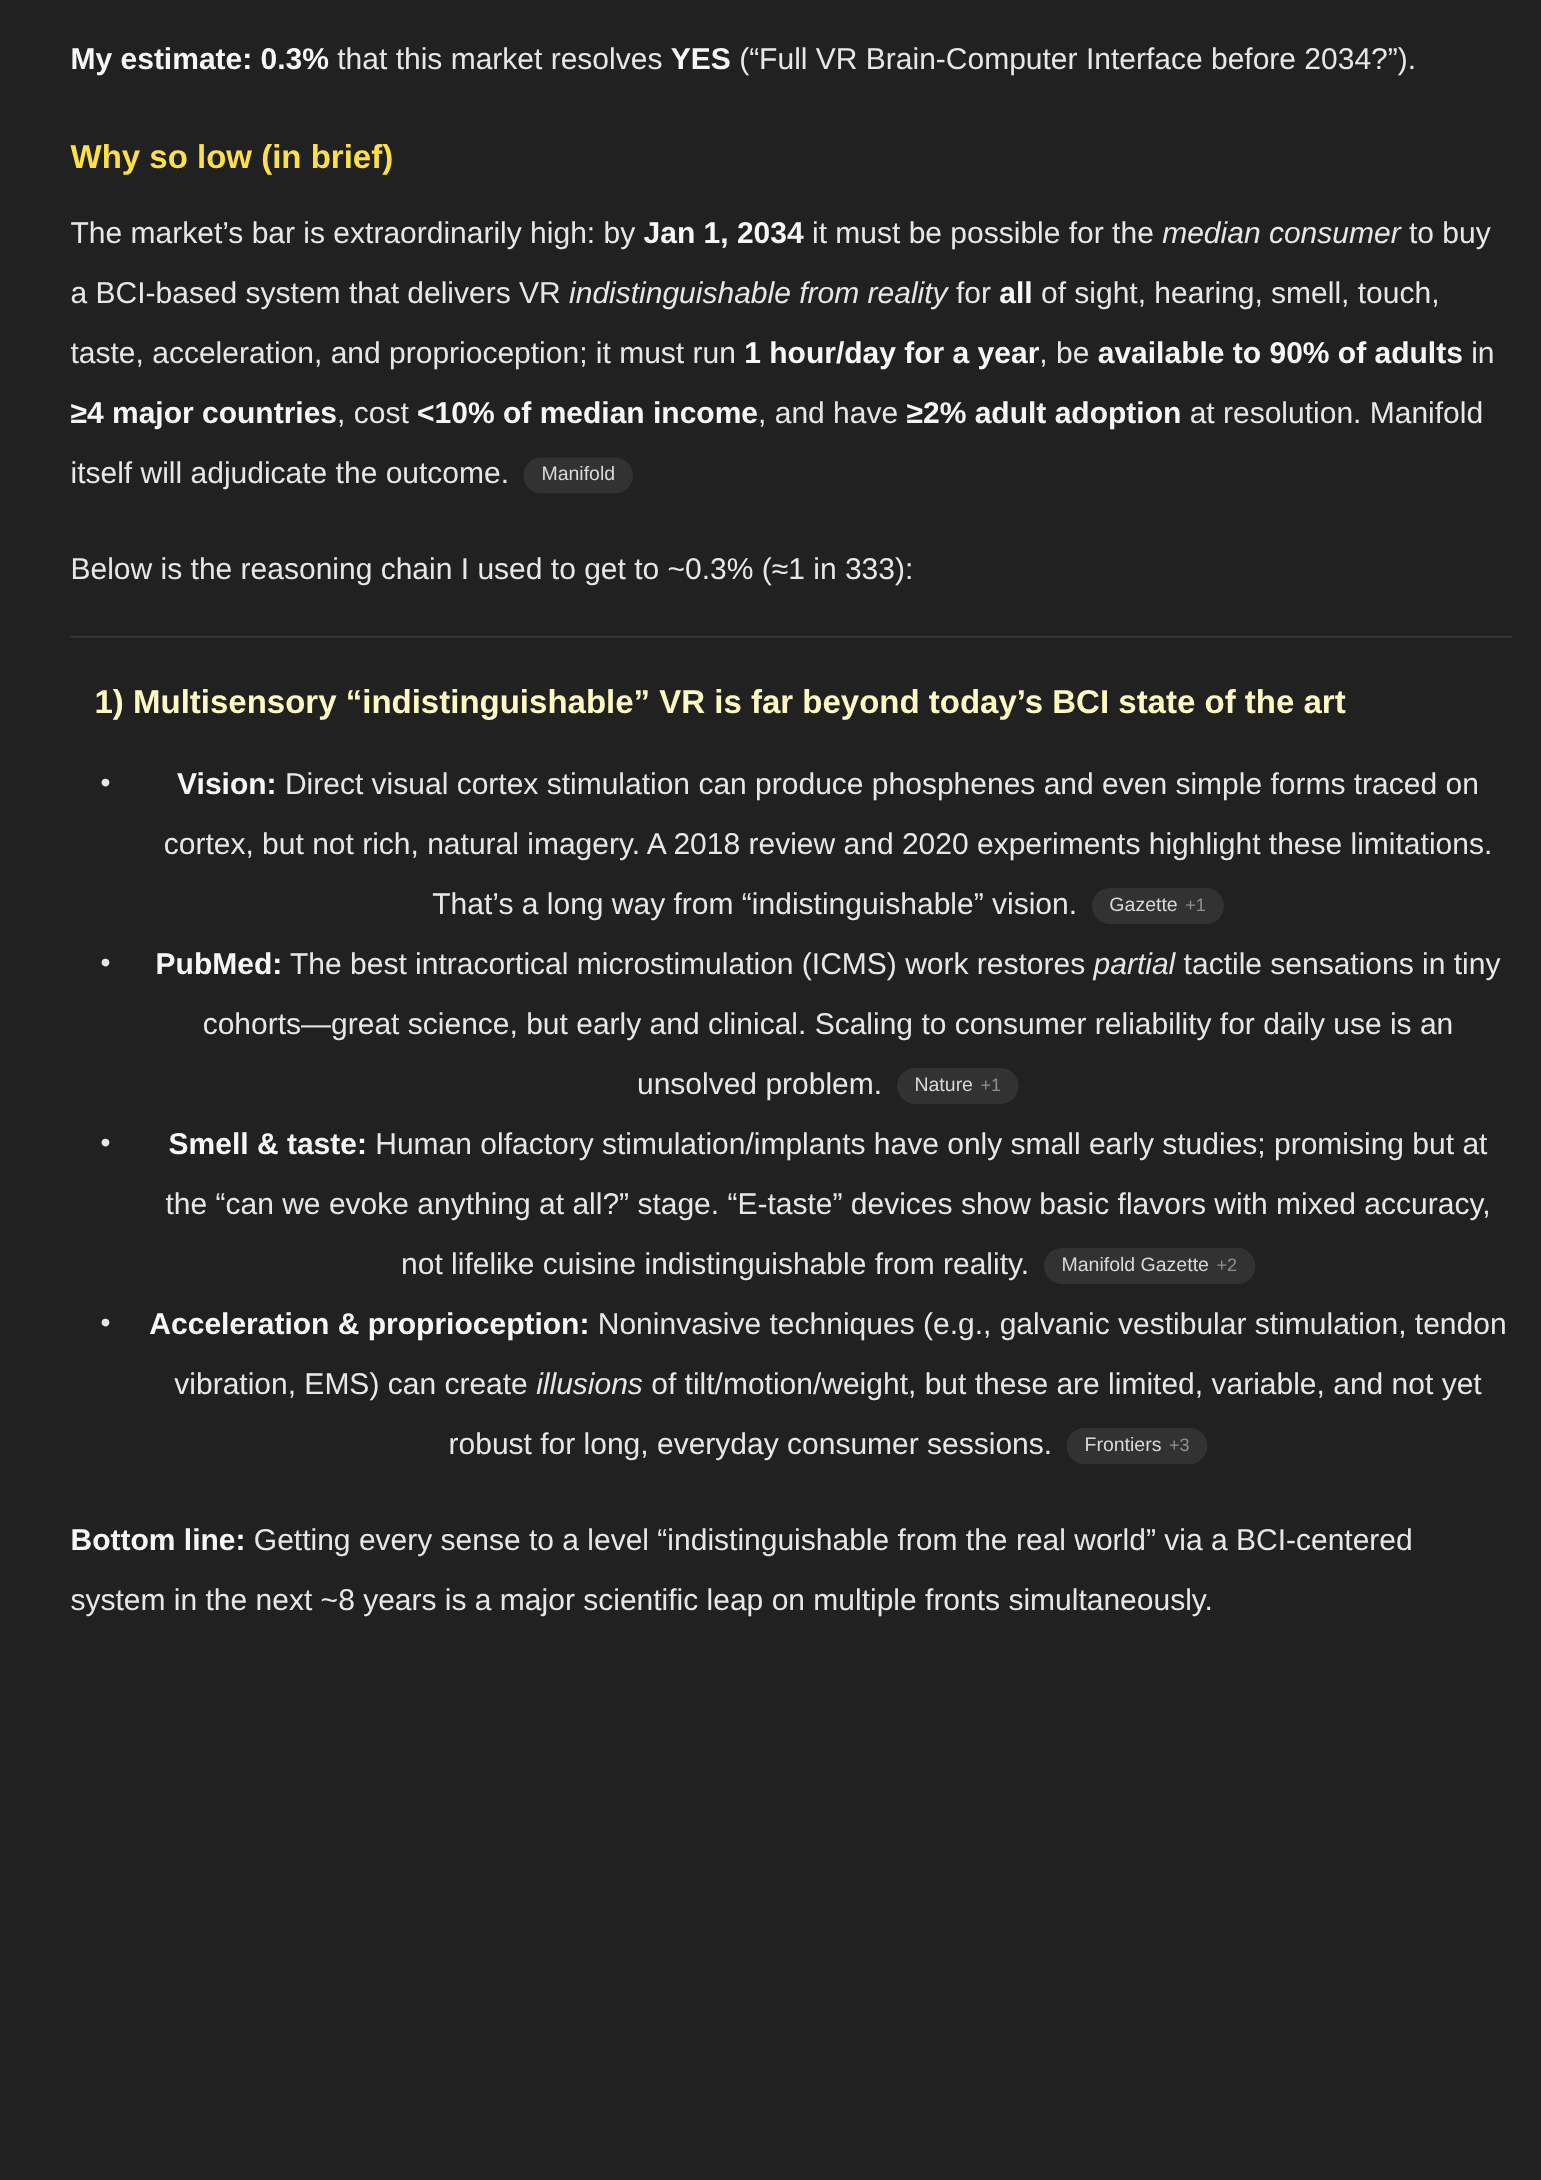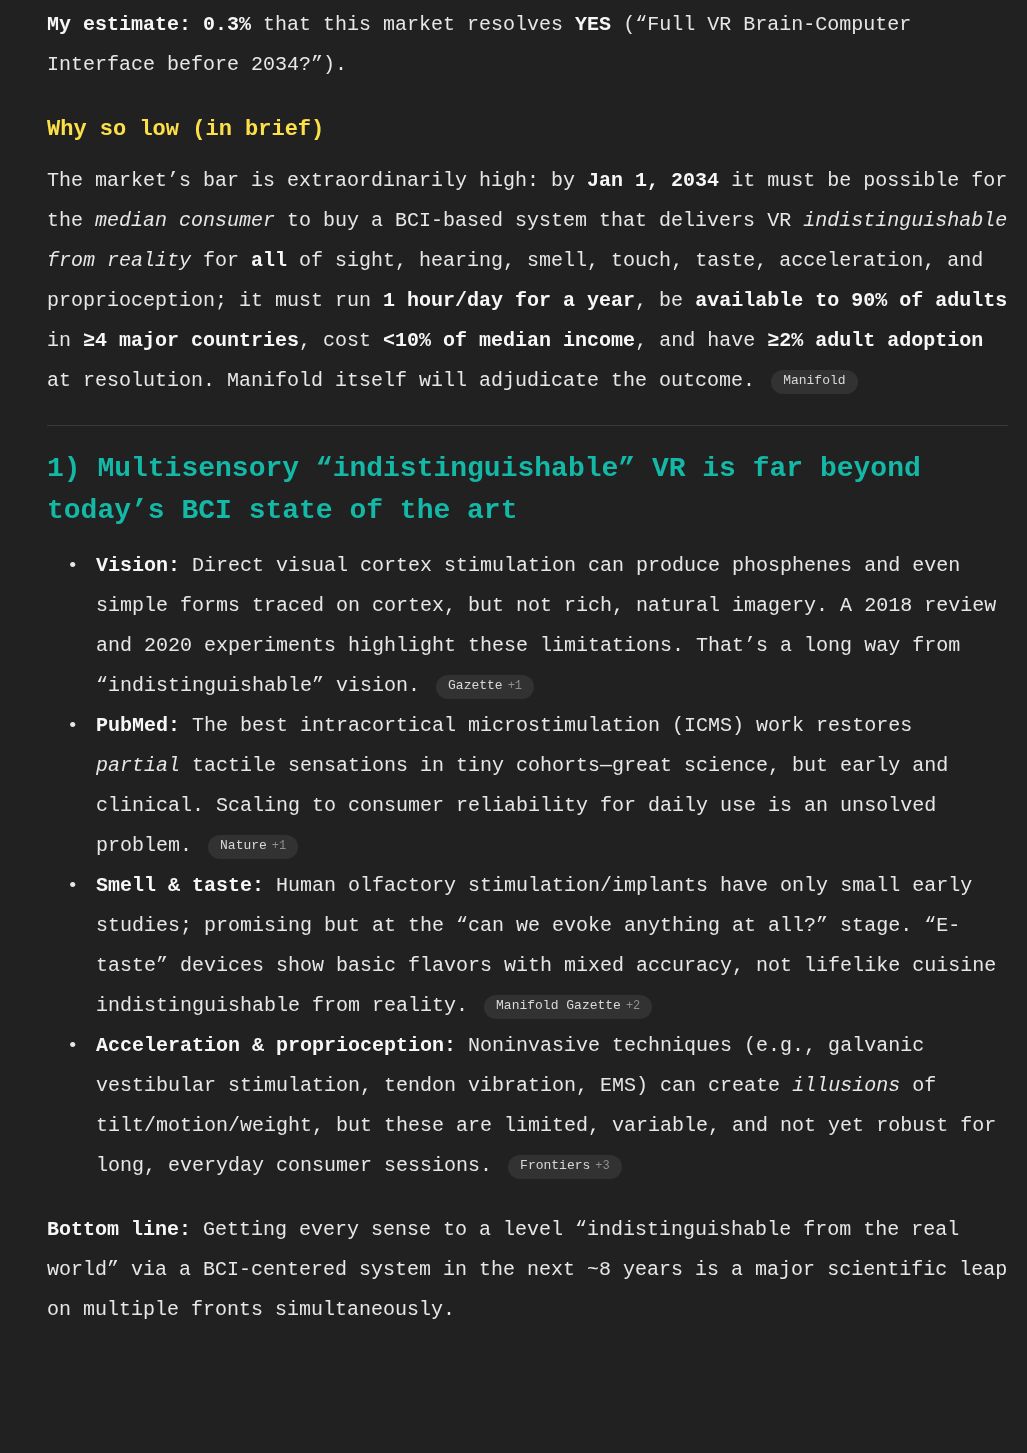--- a/index.html
+++ b/index.html
@@ -11,27 +11,27 @@
     --divider:#3a3a3a;
   }
   *{box-sizing:border-box;margin:0;padding:0;}
   html,body{background:var(--bg);}
   body{
     width:1027px;height:1453px;overflow:hidden;
     color:var(--text);
     font-family:"Liberation Sans","DejaVu Sans",sans-serif;
     font-size:20px;line-height:40px;
   }
-  .content{padding:5px 19px 0 47px;font-family:Liberation Mono, monospace;}
+  .content{padding:20px 19px 0 47px;}
   .para{margin:0 0 24px;}
   .h3{font-size:22px;font-weight:700;line-height:30px;margin:30px 0 16px;color:#fde047;}
-  .h2{font-size:28px;font-weight:700;line-height:42px;margin:20px 0 14px;color:#14b8a6;}
+  .h2{font-size:22px;font-weight:700;line-height:42px;margin:20px 16px 14px;color:#fef9c3;}
   .divider{border:none;border-top:1px solid var(--divider);margin:24px 0 22px;}
   .bullets{list-style:none;margin:0 0 24px;}
-  .bullet{position:relative;padding-left:49px;}
+  .bullet{position:relative;padding-left:49px;text-align:center;}
   .bullet::before{
     content:"•";position:absolute;left:20px;top:0;
     color:var(--text);font-size:19px;
   }
   .b{font-weight:700;color:#f7f7f7;}
   .i{font-style:italic;}
   .badge{
     display:inline-flex;align-items:baseline;
     background:var(--badge-bg);border-radius:999px;
     padding:3px 12px 5px;margin-left:4px;
@@ -46,20 +46,21 @@
 <main class="content">
 
   <p class="para"><span class="b">My estimate: 0.3%</span><span> that this market resolves </span><span class="b">YES</span><span> (“Full VR Brain-Computer Interface before 2034?”).</span></p>
 
   <h3 class="h3">Why so low (in brief)</h3>
 
   <p class="para"><span>The market’s bar is extraordinarily high: by </span><span class="b">Jan 1, 2034</span><span> it must be possible for the </span><span class="i">median consumer</span><span> to buy a BCI-based system that delivers VR </span><span class="i">indistinguishable from reality</span><span> for </span><span class="b">all</span><span> of sight, hearing, smell, touch, taste, acceleration, and proprioception; it must run </span><span class="b">1 hour/day for a year</span><span>, be </span><span class="b">available to 90% of adults</span><span> in </span><span class="b">≥4 major countries</span><span>, cost </span><span class="b">&lt;10% of median income</span><span>, and have </span><span class="b">≥2% adult adoption</span><span> at resolution. Manifold itself will adjudicate the outcome. </span><span class="badge">
         <span class="badge-label">Manifold</span>
       </span></p>
 
+  <p class="para">Below is the reasoning chain I used to get to ~0.3% (≈1 in 333):</p>
 
   <hr class="divider">
 
   <h2 class="h2">1) Multisensory “indistinguishable” VR is far beyond today’s BCI state of the art</h2>
 
   <ul class="bullets">
     <li class="bullet"><span class="b">Vision:</span><span> Direct visual cortex stimulation can produce phosphenes and even simple forms traced on cortex, but not rich, natural imagery. A 2018 review and 2020 experiments highlight these limitations. That’s a long way from “indistinguishable” vision. </span><span class="badge">
           <span class="badge-label">Gazette</span>
           <span class="badge-extra">+1</span>
         </span></li>

